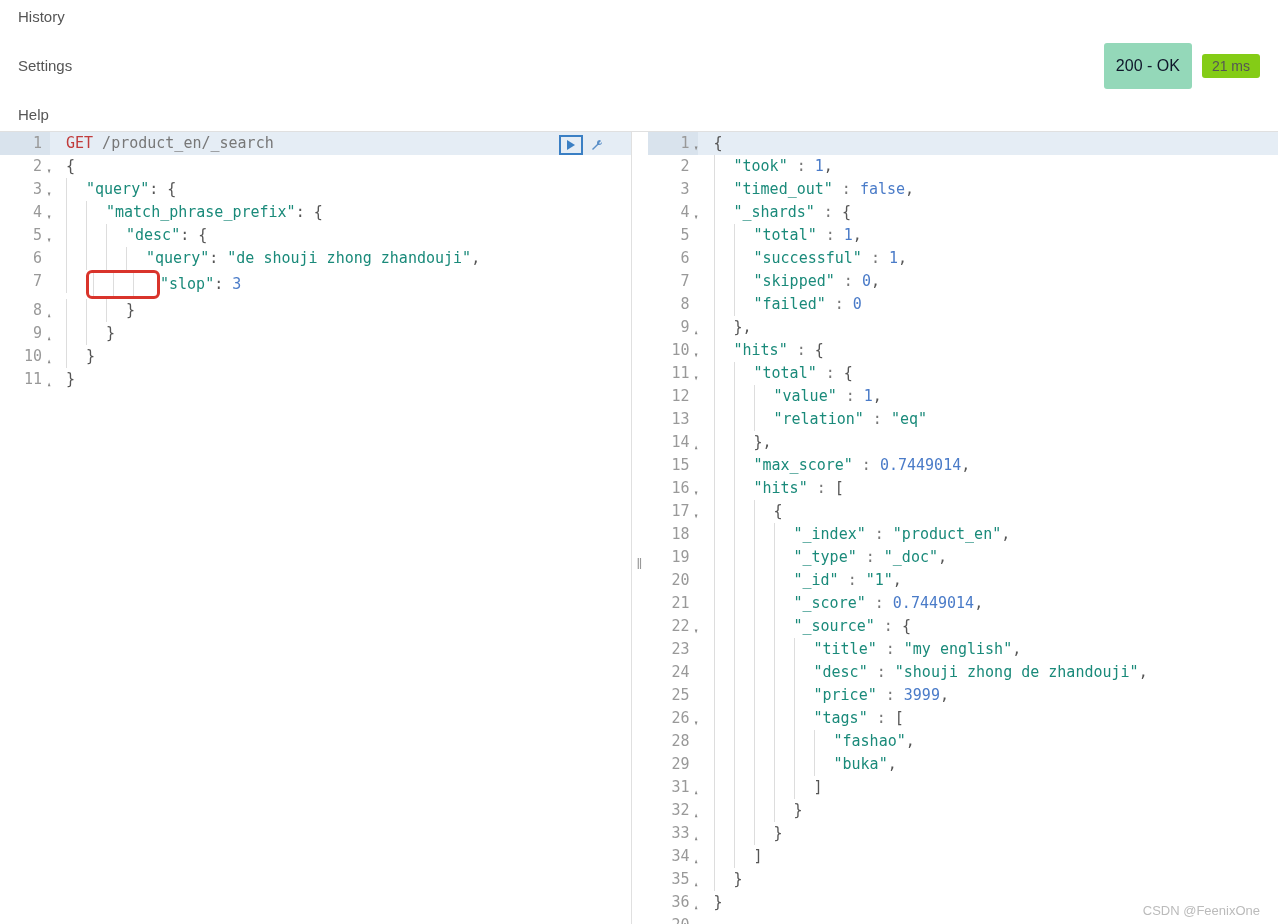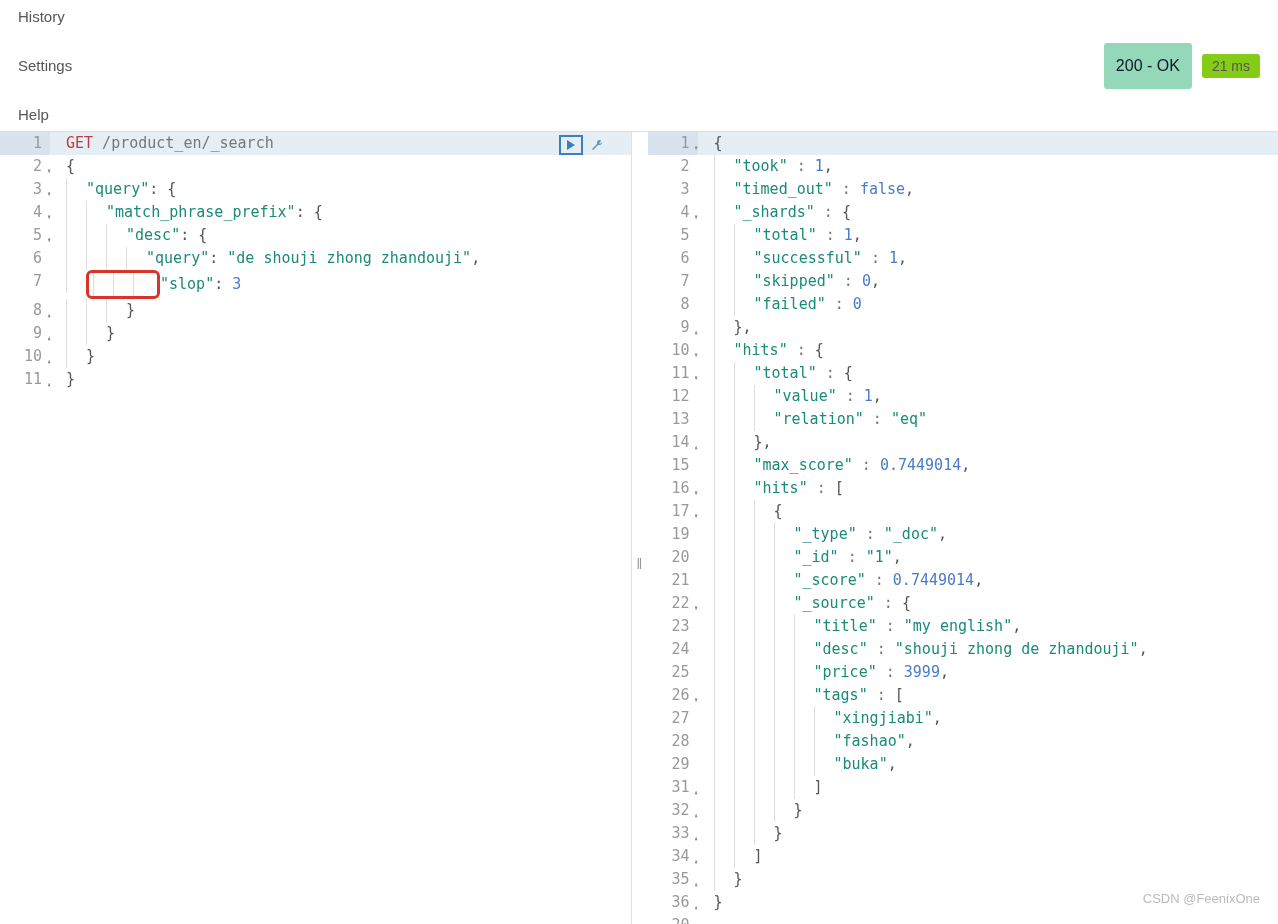--- a/index.html
+++ b/index.html
@@ -26,21 +26,21 @@
 .tok-punct { color: #555; }
 .tok-str { color: #1a8a7a; }
 .tok-num { color: #4a7bc8; }
 .tok-bool { color: #4a7bc8; }
 .tok-plain { color: #777; }
 .highlight-box { border: 3px solid #d9342b; border-radius: 6px; padding: 0 4px; display: inline-block; }
 .action-icons { position: absolute; top: 3px; right: 22px; display: flex; gap: 2px; }
 .action-btn { width: 24px; height: 20px; display: flex; align-items: center; justify-content: center; cursor: pointer; }
 .play-btn { border: 2px solid #3a7fc4; }
 .indent-guide { border-left: 1px solid #ddd; display: inline-block; width: 20px; height: 23px; vertical-align: top; }
-.footer { position: absolute; bottom: 18px; right: 18px; color: #bbb; font-size: 13px; }
+.footer { position: absolute; bottom: 6px; right: 18px; color: #bbb; font-size: 13px; }
 </style>
 </head>
 <body>
 
 <div class="header">
   <div class="menu">
     <span class="menu-item">History</span>
     <span class="menu-item">Settings</span>
     <span class="menu-item">Help</span>
   </div>
@@ -91,29 +91,29 @@
         <div class="line"><div class="gutter">8</div><div class="code"><span class="tok-plain"><span class="indent-guide"></span><span class="indent-guide"></span></span><span class="tok-key">"failed"</span><span class="tok-plain"> : </span><span class="tok-num">0</span></div></div>
         <div class="line"><div class="gutter">9<span class="fold">▴</span></div><div class="code"><span class="tok-plain"><span class="indent-guide"></span></span><span class="tok-punct">},</span></div></div>
         <div class="line"><div class="gutter">10<span class="fold">▾</span></div><div class="code"><span class="tok-plain"><span class="indent-guide"></span></span><span class="tok-key">"hits"</span><span class="tok-plain"> : </span><span class="tok-punct">{</span></div></div>
         <div class="line"><div class="gutter">11<span class="fold">▾</span></div><div class="code"><span class="tok-plain"><span class="indent-guide"></span><span class="indent-guide"></span></span><span class="tok-key">"total"</span><span class="tok-plain"> : </span><span class="tok-punct">{</span></div></div>
         <div class="line"><div class="gutter">12</div><div class="code"><span class="tok-plain"><span class="indent-guide"></span><span class="indent-guide"></span><span class="indent-guide"></span></span><span class="tok-key">"value"</span><span class="tok-plain"> : </span><span class="tok-num">1</span><span class="tok-punct">,</span></div></div>
         <div class="line"><div class="gutter">13</div><div class="code"><span class="tok-plain"><span class="indent-guide"></span><span class="indent-guide"></span><span class="indent-guide"></span></span><span class="tok-key">"relation"</span><span class="tok-plain"> : </span><span class="tok-str">"eq"</span></div></div>
         <div class="line"><div class="gutter">14<span class="fold">▴</span></div><div class="code"><span class="tok-plain"><span class="indent-guide"></span><span class="indent-guide"></span></span><span class="tok-punct">},</span></div></div>
         <div class="line"><div class="gutter">15</div><div class="code"><span class="tok-plain"><span class="indent-guide"></span><span class="indent-guide"></span></span><span class="tok-key">"max_score"</span><span class="tok-plain"> : </span><span class="tok-num">0.7449014</span><span class="tok-punct">,</span></div></div>
         <div class="line"><div class="gutter">16<span class="fold">▾</span></div><div class="code"><span class="tok-plain"><span class="indent-guide"></span><span class="indent-guide"></span></span><span class="tok-key">"hits"</span><span class="tok-plain"> : </span><span class="tok-punct">[</span></div></div>
         <div class="line"><div class="gutter">17<span class="fold">▾</span></div><div class="code"><span class="tok-plain"><span class="indent-guide"></span><span class="indent-guide"></span><span class="indent-guide"></span></span><span class="tok-punct">{</span></div></div>
+        <div class="line"><div class="gutter">18</div><div class="code"><span class="tok-plain"><span class="indent-guide"></span><span class="indent-guide"></span><span class="indent-guide"></span><span class="indent-guide"></span></span><span class="tok-key">"_index"</span><span class="tok-plain"> : </span><span class="tok-str">"product_en"</span><span class="tok-punct">,</span></div></div>
         <div class="line"><div class="gutter">19</div><div class="code"><span class="tok-plain"><span class="indent-guide"></span><span class="indent-guide"></span><span class="indent-guide"></span><span class="indent-guide"></span></span><span class="tok-key">"_type"</span><span class="tok-plain"> : </span><span class="tok-str">"_doc"</span><span class="tok-punct">,</span></div></div>
         <div class="line"><div class="gutter">20</div><div class="code"><span class="tok-plain"><span class="indent-guide"></span><span class="indent-guide"></span><span class="indent-guide"></span><span class="indent-guide"></span></span><span class="tok-key">"_id"</span><span class="tok-plain"> : </span><span class="tok-str">"1"</span><span class="tok-punct">,</span></div></div>
         <div class="line"><div class="gutter">21</div><div class="code"><span class="tok-plain"><span class="indent-guide"></span><span class="indent-guide"></span><span class="indent-guide"></span><span class="indent-guide"></span></span><span class="tok-key">"_score"</span><span class="tok-plain"> : </span><span class="tok-num">0.7449014</span><span class="tok-punct">,</span></div></div>
         <div class="line"><div class="gutter">22<span class="fold">▾</span></div><div class="code"><span class="tok-plain"><span class="indent-guide"></span><span class="indent-guide"></span><span class="indent-guide"></span><span class="indent-guide"></span></span><span class="tok-key">"_source"</span><span class="tok-plain"> : </span><span class="tok-punct">{</span></div></div>
         <div class="line"><div class="gutter">23</div><div class="code"><span class="tok-plain"><span class="indent-guide"></span><span class="indent-guide"></span><span class="indent-guide"></span><span class="indent-guide"></span><span class="indent-guide"></span></span><span class="tok-key">"title"</span><span class="tok-plain"> : </span><span class="tok-str">"my english"</span><span class="tok-punct">,</span></div></div>
         <div class="line"><div class="gutter">24</div><div class="code"><span class="tok-plain"><span class="indent-guide"></span><span class="indent-guide"></span><span class="indent-guide"></span><span class="indent-guide"></span><span class="indent-guide"></span></span><span class="tok-key">"desc"</span><span class="tok-plain"> : </span><span class="tok-str">"shouji zhong de zhandouji"</span><span class="tok-punct">,</span></div></div>
         <div class="line"><div class="gutter">25</div><div class="code"><span class="tok-plain"><span class="indent-guide"></span><span class="indent-guide"></span><span class="indent-guide"></span><span class="indent-guide"></span><span class="indent-guide"></span></span><span class="tok-key">"price"</span><span class="tok-plain"> : </span><span class="tok-num">3999</span><span class="tok-punct">,</span></div></div>
         <div class="line"><div class="gutter">26<span class="fold">▾</span></div><div class="code"><span class="tok-plain"><span class="indent-guide"></span><span class="indent-guide"></span><span class="indent-guide"></span><span class="indent-guide"></span><span class="indent-guide"></span></span><span class="tok-key">"tags"</span><span class="tok-plain"> : </span><span class="tok-punct">[</span></div></div>
-        <div class="line"><div class="gutter">27</div><div class="code"><span class="tok-plain"><span class="indent-guide"></span><span class="indent-guide"></span><span class="indent-guide"></span><span class="indent-guide"></span><span class="indent-guide"></span><span class="indent-guide"></span></span><span class="tok-str">"xingjiabi"</span><span class="tok-punct">,</span></div></div>
         <div class="line"><div class="gutter">28</div><div class="code"><span class="tok-plain"><span class="indent-guide"></span><span class="indent-guide"></span><span class="indent-guide"></span><span class="indent-guide"></span><span class="indent-guide"></span><span class="indent-guide"></span></span><span class="tok-str">"fashao"</span><span class="tok-punct">,</span></div></div>
         <div class="line"><div class="gutter">29</div><div class="code"><span class="tok-plain"><span class="indent-guide"></span><span class="indent-guide"></span><span class="indent-guide"></span><span class="indent-guide"></span><span class="indent-guide"></span><span class="indent-guide"></span></span><span class="tok-str">"buka"</span><span class="tok-punct">,</span></div></div>
         <div class="line"><div class="gutter">31<span class="fold">▴</span></div><div class="code"><span class="tok-plain"><span class="indent-guide"></span><span class="indent-guide"></span><span class="indent-guide"></span><span class="indent-guide"></span><span class="indent-guide"></span></span><span class="tok-punct">]</span></div></div>
         <div class="line"><div class="gutter">32<span class="fold">▴</span></div><div class="code"><span class="tok-plain"><span class="indent-guide"></span><span class="indent-guide"></span><span class="indent-guide"></span><span class="indent-guide"></span></span><span class="tok-punct">}</span></div></div>
         <div class="line"><div class="gutter">33<span class="fold">▴</span></div><div class="code"><span class="tok-plain"><span class="indent-guide"></span><span class="indent-guide"></span><span class="indent-guide"></span></span><span class="tok-punct">}</span></div></div>
         <div class="line"><div class="gutter">34<span class="fold">▴</span></div><div class="code"><span class="tok-plain"><span class="indent-guide"></span><span class="indent-guide"></span></span><span class="tok-punct">]</span></div></div>
         <div class="line"><div class="gutter">35<span class="fold">▴</span></div><div class="code"><span class="tok-plain"><span class="indent-guide"></span></span><span class="tok-punct">}</span></div></div>
         <div class="line"><div class="gutter">36<span class="fold">▴</span></div><div class="code"><span class="tok-punct">}</span></div></div>
         <div class="line"><div class="gutter">20</div><div class="code"></div></div>
       </div>

